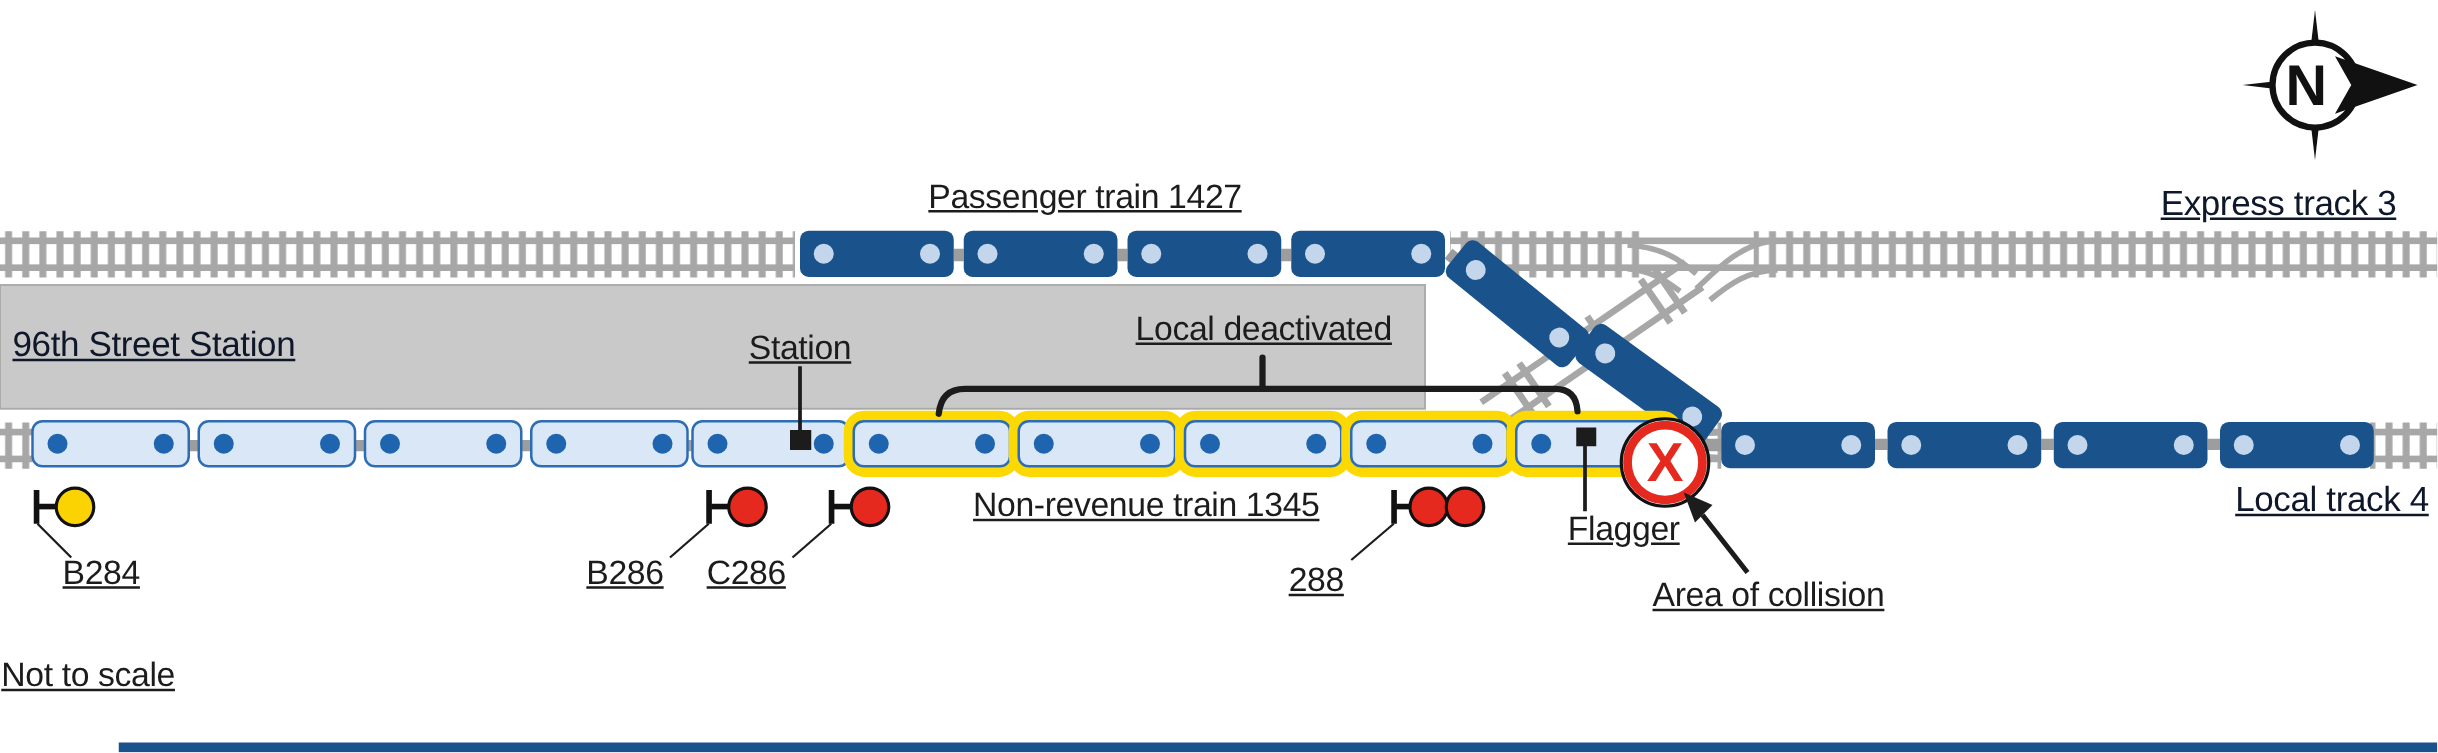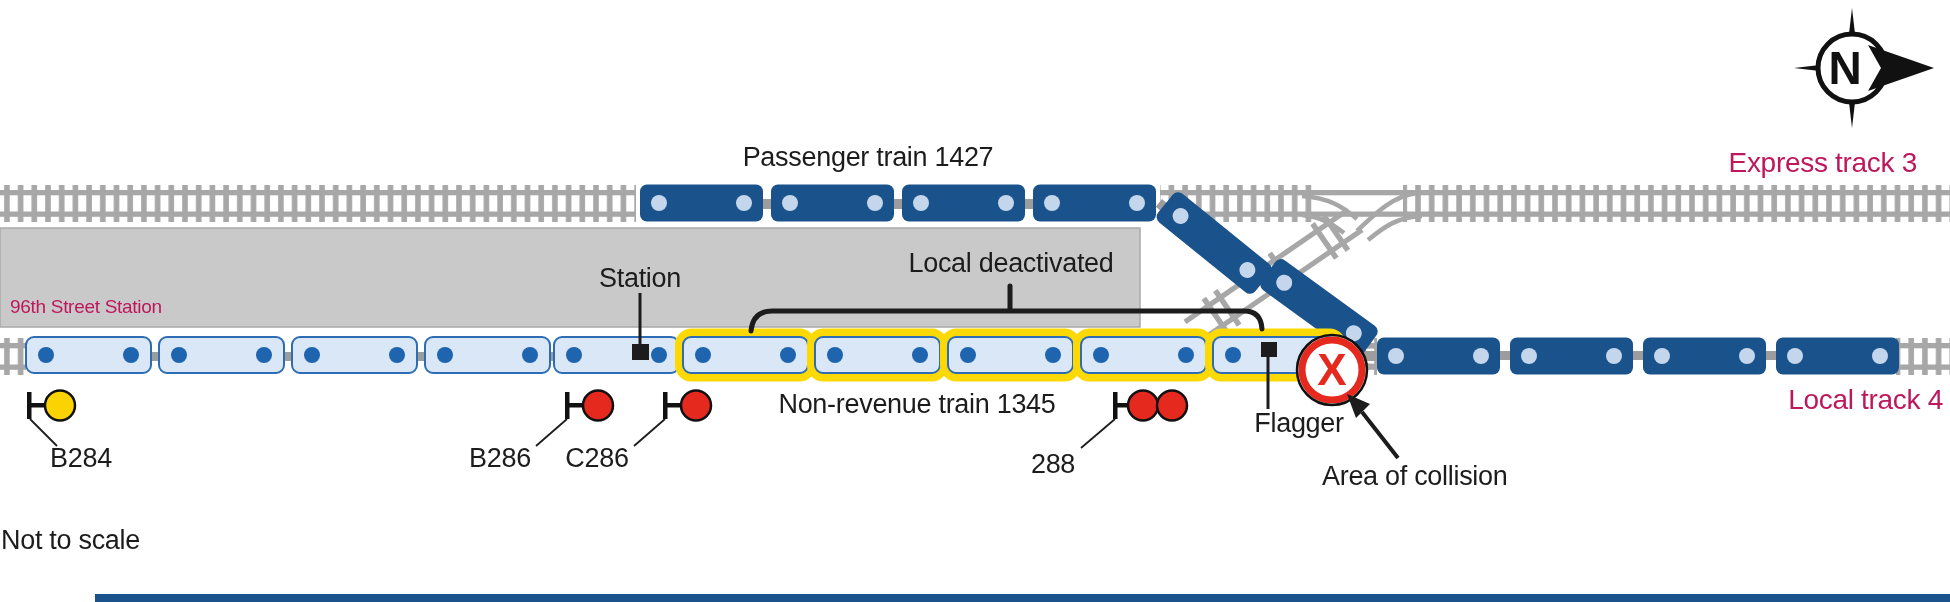--- a/index.html
+++ b/index.html
@@ -1,23 +1,23 @@
 <!DOCTYPE html>
 <html><head>
 <meta charset="utf-8">
 <style>
   html,body{margin:0;padding:0;background:#fff;}
   #stage{position:relative;width:1950px;height:602px;background:#ffffff;overflow:hidden;
          font-family:"Liberation Sans",sans-serif;}
   #stage svg{position:absolute;left:0;top:0;}
-  .lbl{position:absolute;font-size:27px;color:#1c1c1c;letter-spacing:-0.3px;white-space:nowrap;line-height:1.05;}
+  .lbl{position:absolute;font-size:27px;color:#1c1c1c;letter-spacing:-0.3px;white-space:nowrap;line-height:1.05;text-decoration:underline;}
   .lbl.center{transform:translateX(-50%);}
   .lbl.right{transform:translateX(-100%);}
-  .lbl.gray{color:#be185d;font-size:28px;}
-  .lbl.big{font-size:19px;margin-top:36px;}
+  .lbl.gray{color:#0f172a;font-size:28px;}
+  .lbl.big{font-size:28px;}
 </style>
 </head>
 <body>
 
 <div id="stage">
 <svg width="1950" height="602" viewBox="0 0 1950 602">
   <defs>
     <pattern id="ties" patternUnits="userSpaceOnUse" width="13.7" height="37">
       <rect x="4.1" y="0" width="5.6" height="37" fill="#a7a7a7"></rect>
     </pattern>

